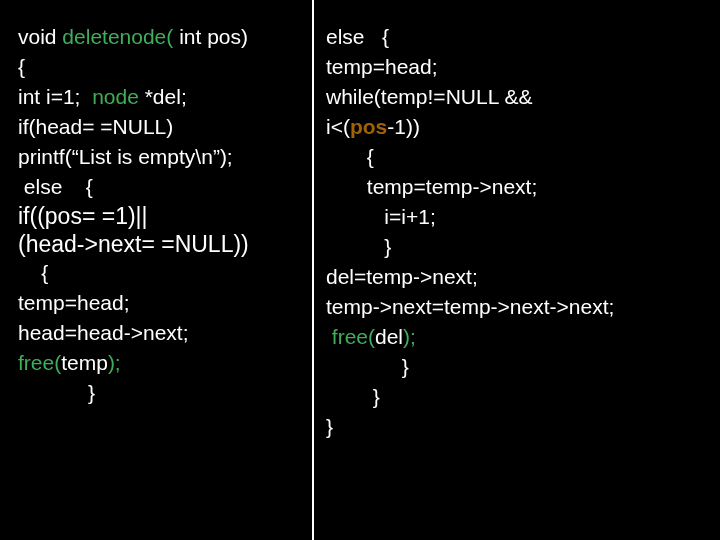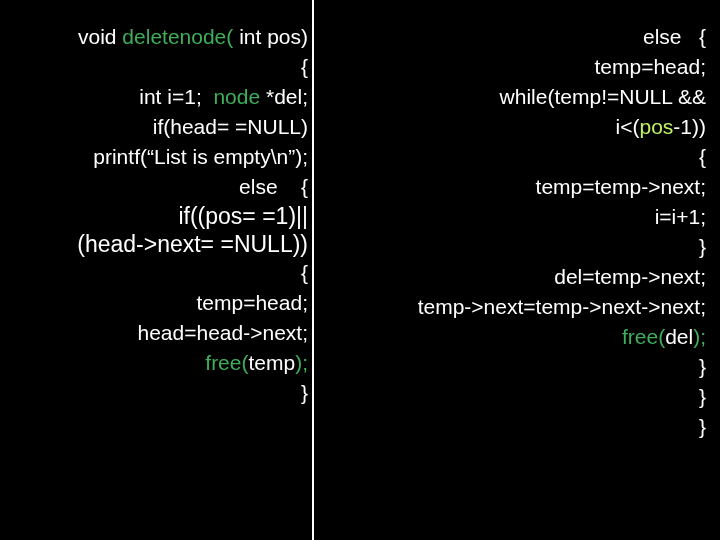--- a/index.html
+++ b/index.html
@@ -16,21 +16,20 @@
   .slide {
     position: relative;
     width: 720px;
     height: 540px;
     background: #000000;
   }
   .code-col {
     position: absolute;
     top: 0;
     white-space: pre-wrap;
-    text-align: right;
   }
   #left-col {
     left: 18px;
     top: 22px;
     width: 290px;
   }
   #right-col {
     left: 326px;
     top: 22px;
     width: 380px;
@@ -53,21 +52,22 @@
     font-size: 23px;
     line-height: 28px;
   }
   .tok {
     white-space: pre;
   }
   .kw-green {
     color: #3fae5a;
   }
   .kw-yellow {
-    color: #bef264;
+    color: #a16207;
+    font-weight: bold;
   }
   .kw-white {
     color: #ffffff;
   }
 </style>
 </head>
 <body>
 
 <div class="slide">
   <div class="divider"></div>

